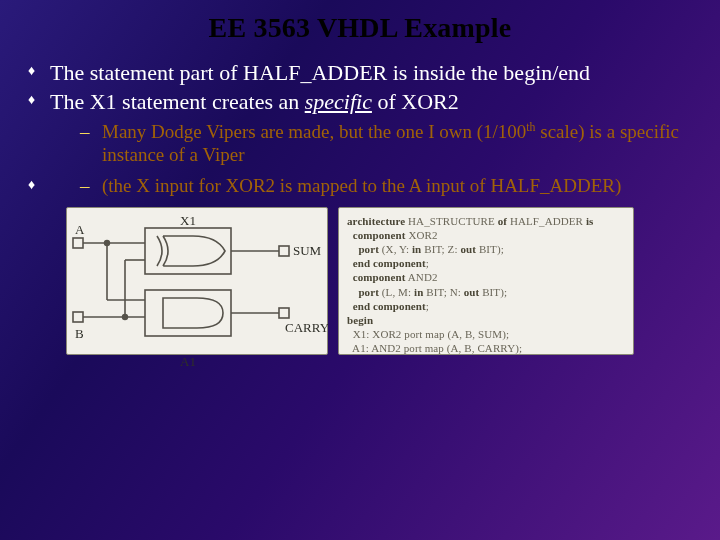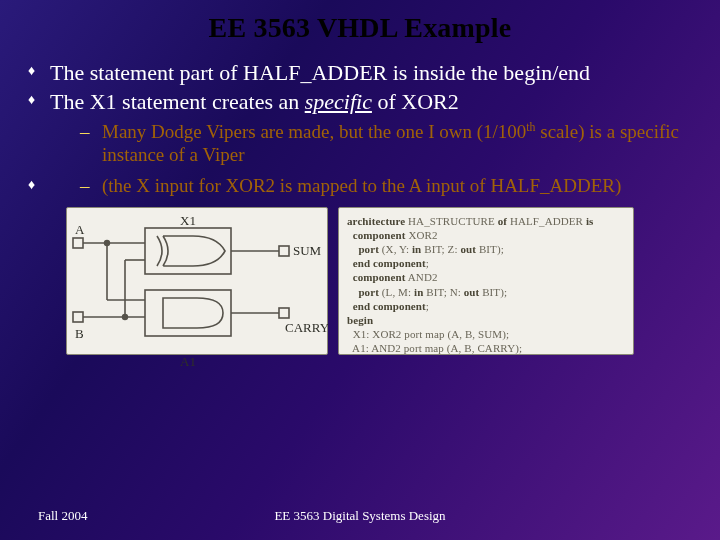--- a/index.html
+++ b/index.html
@@ -183,18 +183,14 @@
 <span class="kw">  component</span><span> AND2</span>
 <span class="kw">    port</span><span> (L, M: </span><span class="kw">in</span><span> BIT; N: </span><span class="kw">out</span><span> BIT);</span>
 <span class="kw">  end component</span><span>;</span>
 <span class="kw">begin</span>
 <span>  X1: XOR2 port map (A, B, SUM);</span>
 <span>  A1: AND2 port map (A, B, CARRY);</span>
 </div>
 
   </div>
 
-  <div class="footer">
-    <div class="l">Fall 2004</div>
-    <div class="c">EE 3563 Digital Systems Design</div>
-  </div>
 
 </div>
 
 </body></html>

